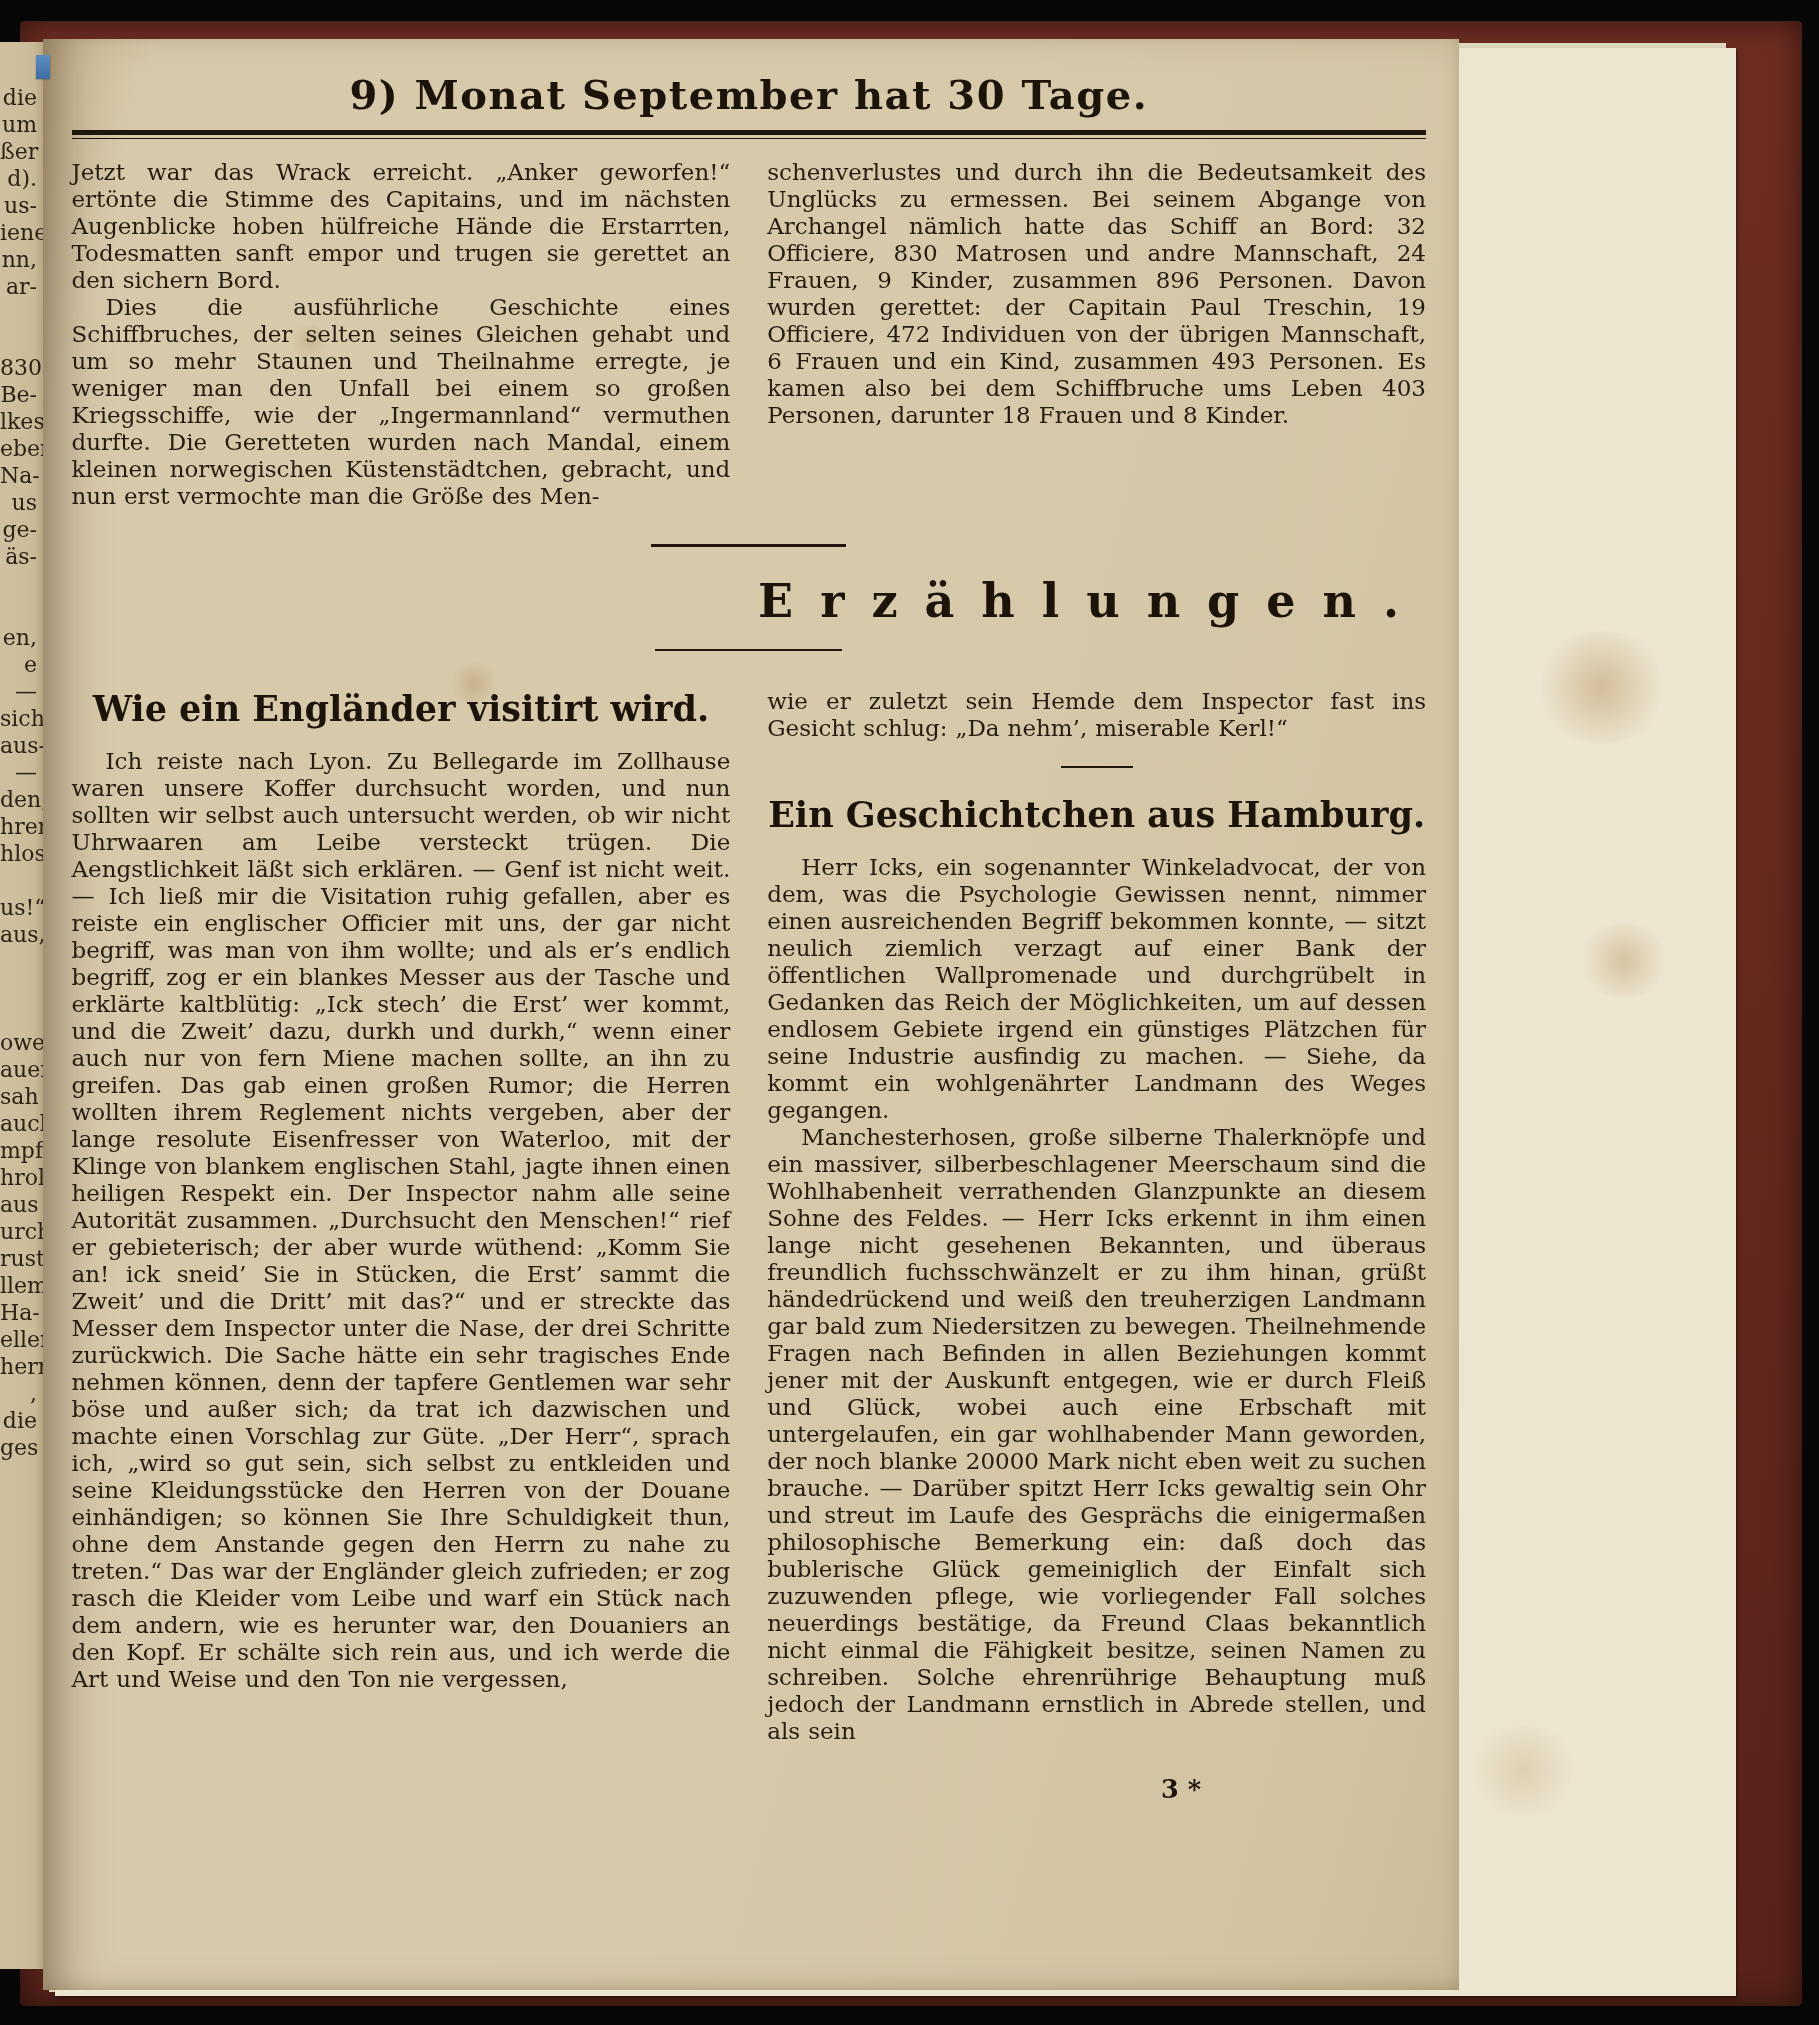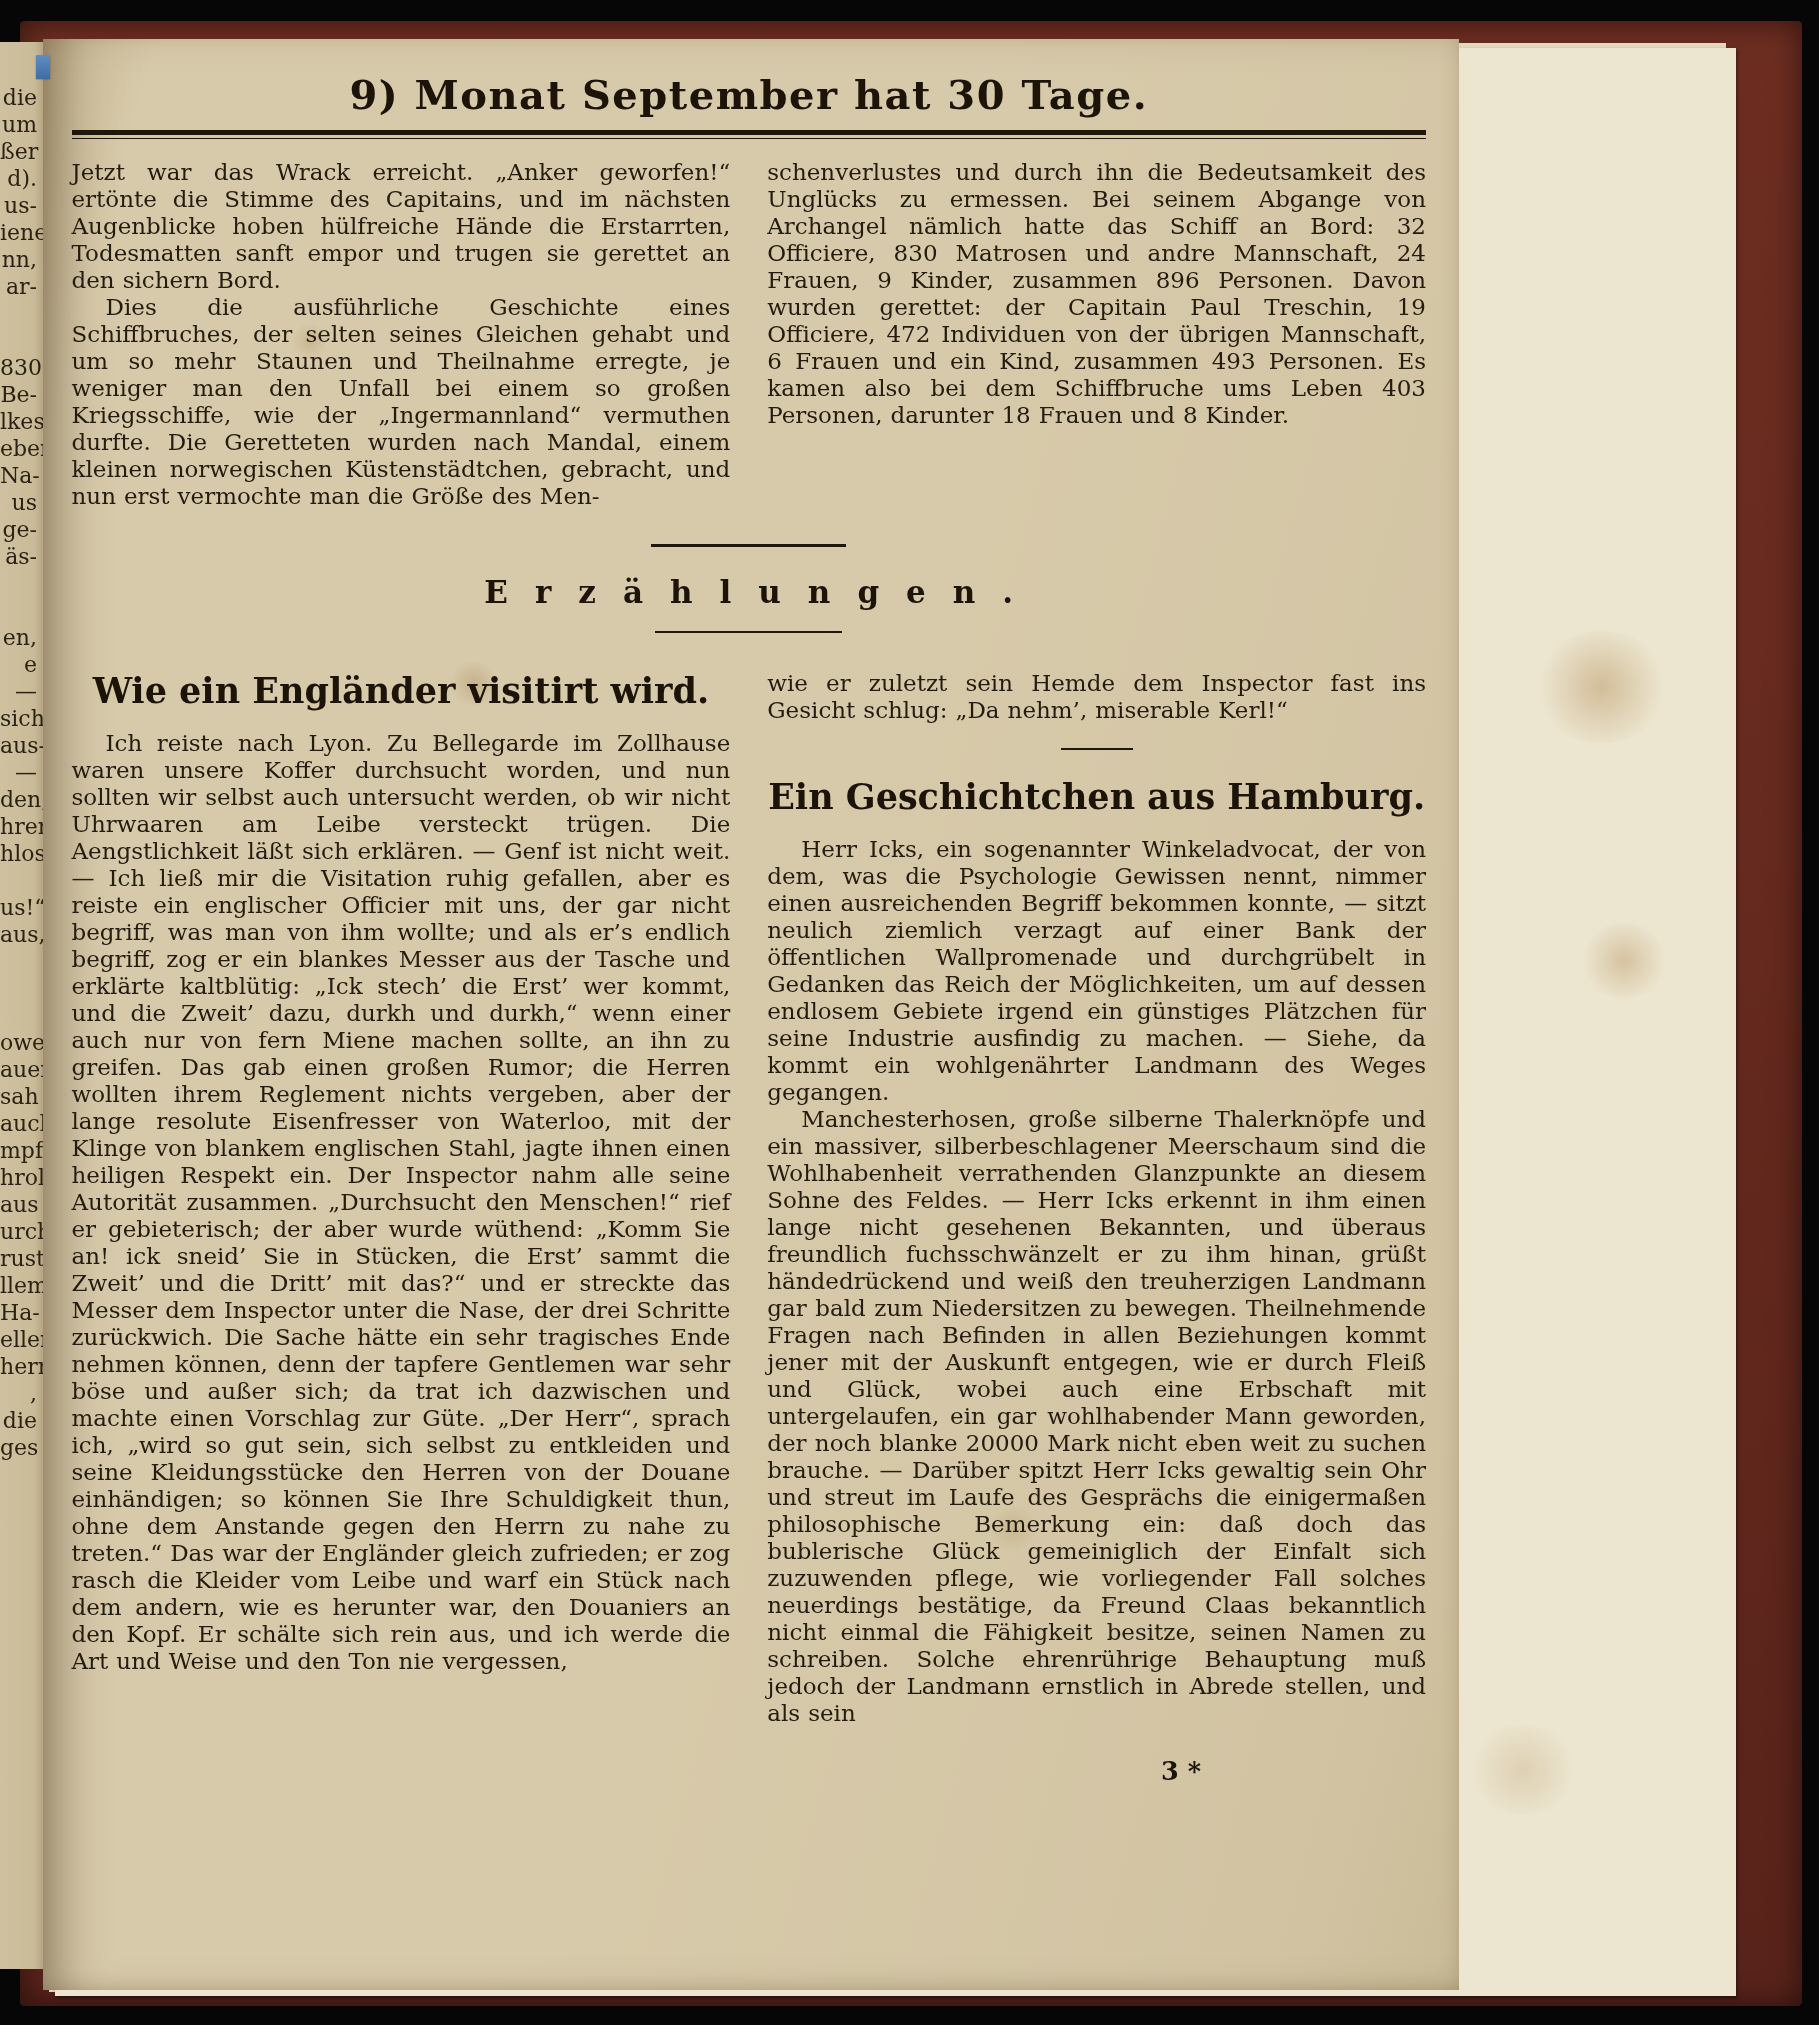--- a/index.html
+++ b/index.html
@@ -49,22 +49,22 @@
   .header-rule-thin{margin-top:3.7px;border-top:1.5px solid #20170c;}
   .cols{display:flex;gap:37px;margin-top:19.5px;}
   .col{flex:1;min-width:0;}
   p.body-par{
     margin:0;font-size:23px;line-height:27px;text-align:justify;
     color:#251c10;text-indent:34px;word-spacing:0.7px;
   }
   p.noindent{text-indent:0;}
   .divider-short{width:195px;height:3px;background:#20170c;margin:34px auto 0;}
   .section-title{
-    margin:27px 0 0;text-align:center;
-    font-size:31px;font-weight:700;letter-spacing:27px;text-indent:27px;color:#1d1409;
+    margin:27px 0 0;text-align:right;
+    font-size:46px;font-weight:700;letter-spacing:27px;text-indent:27px;color:#1d1409;
   }
   .section-title-rule{width:187px;height:2.2px;background:#20170c;margin:21px auto 0;}
   .stories{margin-top:37px;}
   .story-title{
     margin:0 0 19.5px;text-align:center;font-size:35px;font-weight:700;color:#1d1409;
   }
   .dash-divider{width:72px;height:2.2px;background:#20170c;margin:24px auto 25.5px;}
   .page-number{
     margin-top:28.5px;text-align:right;padding-right:225px;
     font-size:25.5px;font-weight:700;color:#1d1409;

